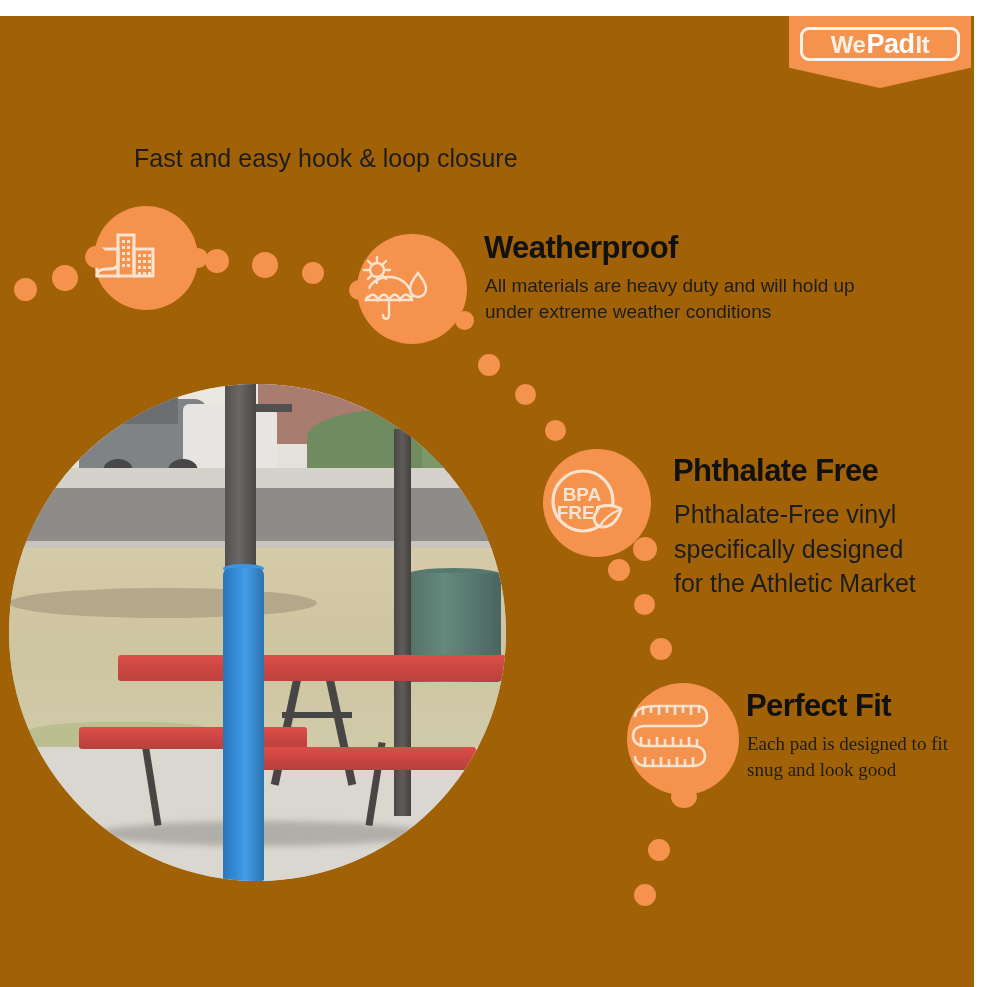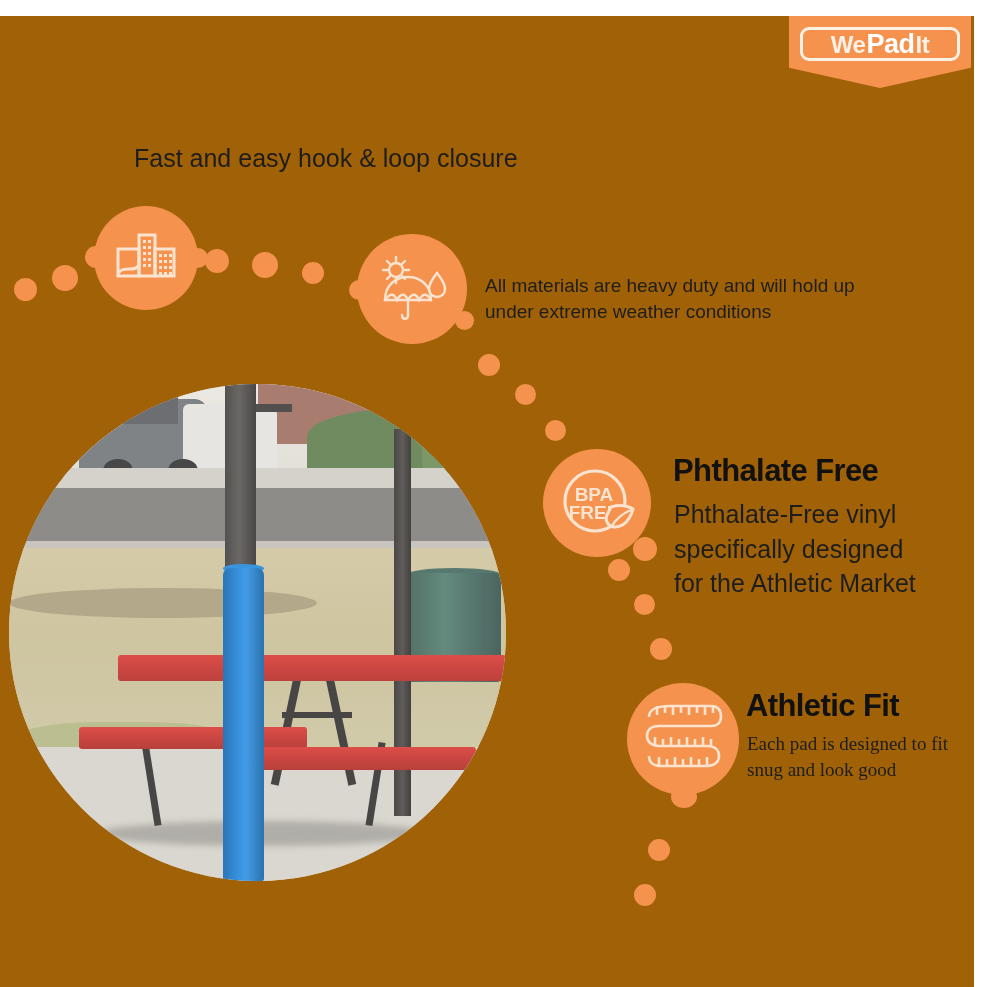--- a/index.html
+++ b/index.html
@@ -86,21 +86,20 @@
   #title-fit     { left: 746px; top: 673px; font-size: 31px; }
   #desc-fit      { left: 747px; top: 715px; font-size: 19px; width: 225px; font-family: Liberation Serif, serif; }
 
   
   .icon-disc {
     position: absolute;
     border-radius: 50%;
     background: #F4924E;
     display: flex;
     align-items: center;
-    justify-content: center;
   }
   #icon-install { left: 94px;  top: 190px; width: 104px; height: 104px; }
   #icon-weather { left: 357px; top: 218px; width: 110px; height: 110px; }
   #icon-bpa     { left: 543px; top: 433px; width: 108px; height: 108px; }
   #icon-fit     { left: 627px; top: 667px; width: 112px; height: 112px; }
 
   
   .nub {
     position: absolute;
     border-radius: 50%;
@@ -258,20 +257,21 @@
         <rect x="44" y="37" width="3" height="3"></rect>
           <rect x="49" y="37" width="3" height="3"></rect>
           <rect x="54" y="37" width="3" height="3"></rect>
         <rect x="44" y="43" width="3" height="3"></rect>
           <rect x="49" y="43" width="3" height="3"></rect>
           <rect x="54" y="43" width="3" height="3"></rect>
       </g>
     </svg>
   </div>
 
+  <div class="feature-title" id="title-weather">Weatherproof</div>
   <div class="feature-desc" id="desc-weather">All materials are heavy duty and will hold up under extreme weather conditions</div>
 
   <div class="icon-disc" id="icon-weather">
     <div class="nub" style="left:-8px; top:46px; width:20px; height:20px;"></div>
     <div class="nub" style="right:-7px; bottom:14px; width:19px; height:19px;"></div>
     <svg width="72" height="68" viewBox="0 0 72 68">
       <g stroke="#FBE4CF" stroke-width="2.4" fill="none" stroke-linecap="round">
         <circle cx="20" cy="15" r="7"></circle>
         <line x1="20" y1="2" x2="20" y2="6"></line>
         <line x1="20" y1="24" x2="20" y2="28"></line>
@@ -297,21 +297,21 @@
     <div class="nub" style="right:-6px; bottom:-4px; width:24px; height:24px;"></div>
     <svg width="84" height="84" viewBox="0 0 84 84">
       <circle cx="40" cy="40" r="30" fill="none" stroke="#FBE4CF" stroke-width="3.2"></circle>
       <text x="39" y="40" text-anchor="middle" fill="#FBE4CF" font-family="Liberation Sans, sans-serif" font-size="19" font-weight="700">BPA</text>
       <text x="39" y="58" text-anchor="middle" fill="#FBE4CF" font-family="Liberation Sans, sans-serif" font-size="19" font-weight="700">FREE</text>
       <path d="M56 46 C70 42 78 48 78 48 C78 48 74 66 60 66 C52 66 50 58 52 54 Z" fill="#F4924E" stroke="#FBE4CF" stroke-width="3"></path>
       <path d="M76 49 C68 52 60 59 57 65" fill="none" stroke="#FBE4CF" stroke-width="2.2"></path>
     </svg>
   </div>
 
-  <div class="feature-title" id="title-fit">Athletic Fit</div>
+  <div class="feature-title" id="title-fit">Perfect Fit</div>
   <div class="feature-desc" id="desc-fit">Each pad is designed to fit snug and look good</div>
 
   <div class="icon-disc" id="icon-fit">
     <div class="nub" style="left:44px; bottom:-13px; width:26px; height:22px;"></div>
     <svg width="84" height="80" viewBox="0 0 84 80">
       <g stroke="#FBE4CF" stroke-width="2.6" fill="none">
         <path d="M8 18 C8 9 18 7 30 7 L70 7 C78 7 80 12 80 18 C80 24 76 27 70 27 L18 27 C10 27 6 31 6 37 C6 43 11 47 18 47 L66 47 C74 47 78 51 78 57 C78 64 72 67 64 67 L20 67 C12 67 8 63 8 57"></path>
         <line x1="16" y1="7" x2="16" y2="16"></line>
           <line x1="24" y1="7" x2="24" y2="14"></line>
         <line x1="32" y1="7" x2="32" y2="16"></line>

